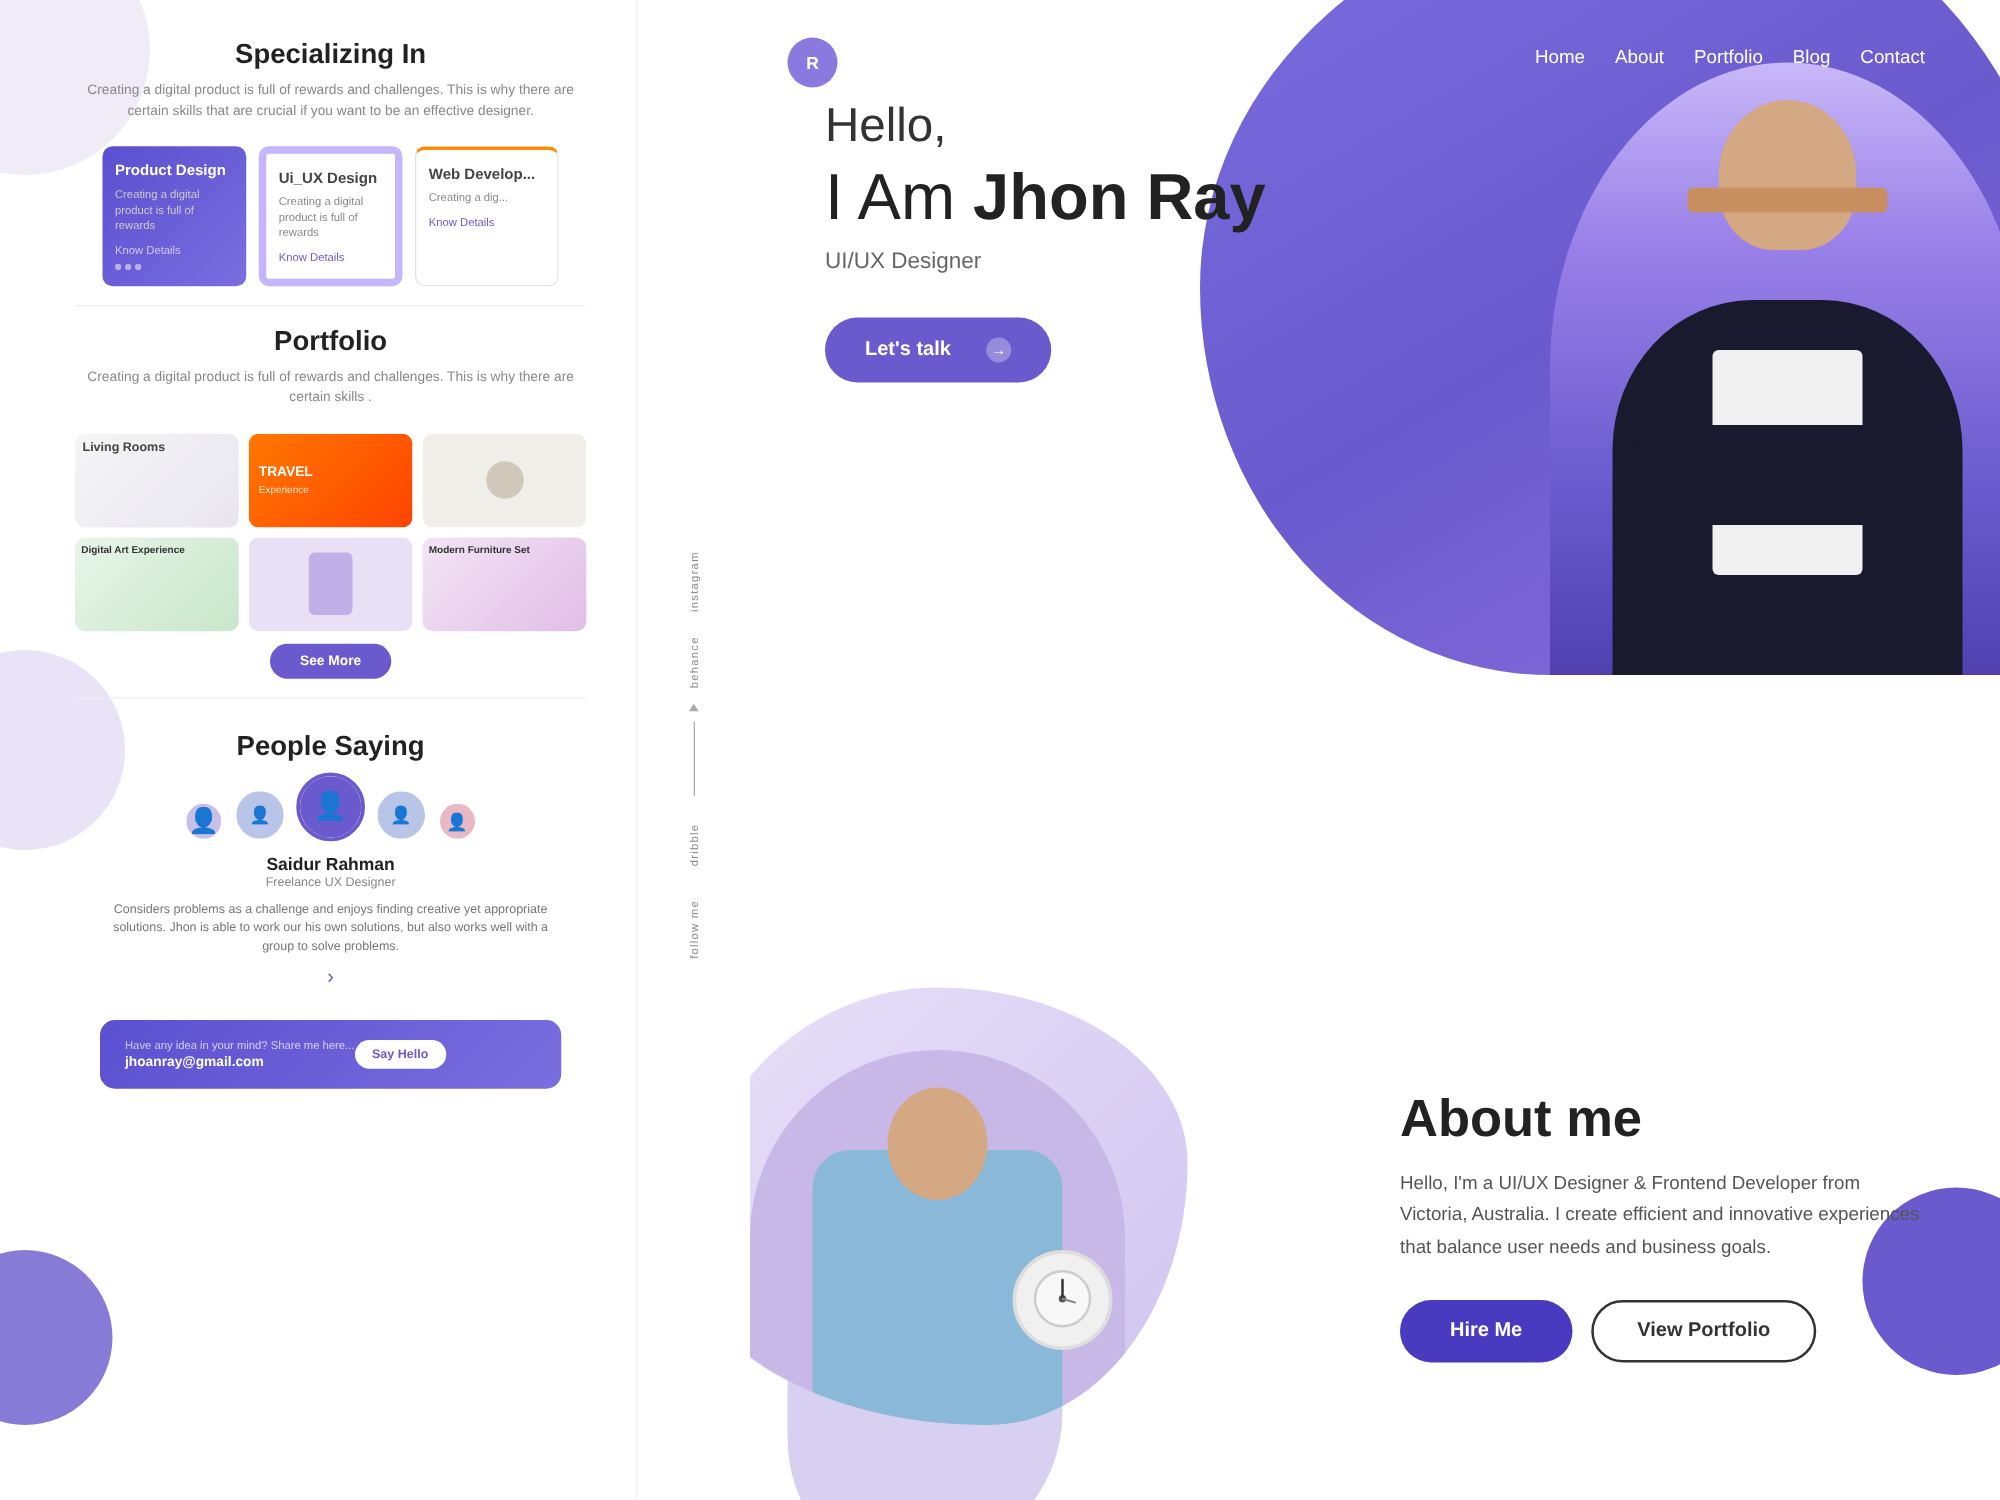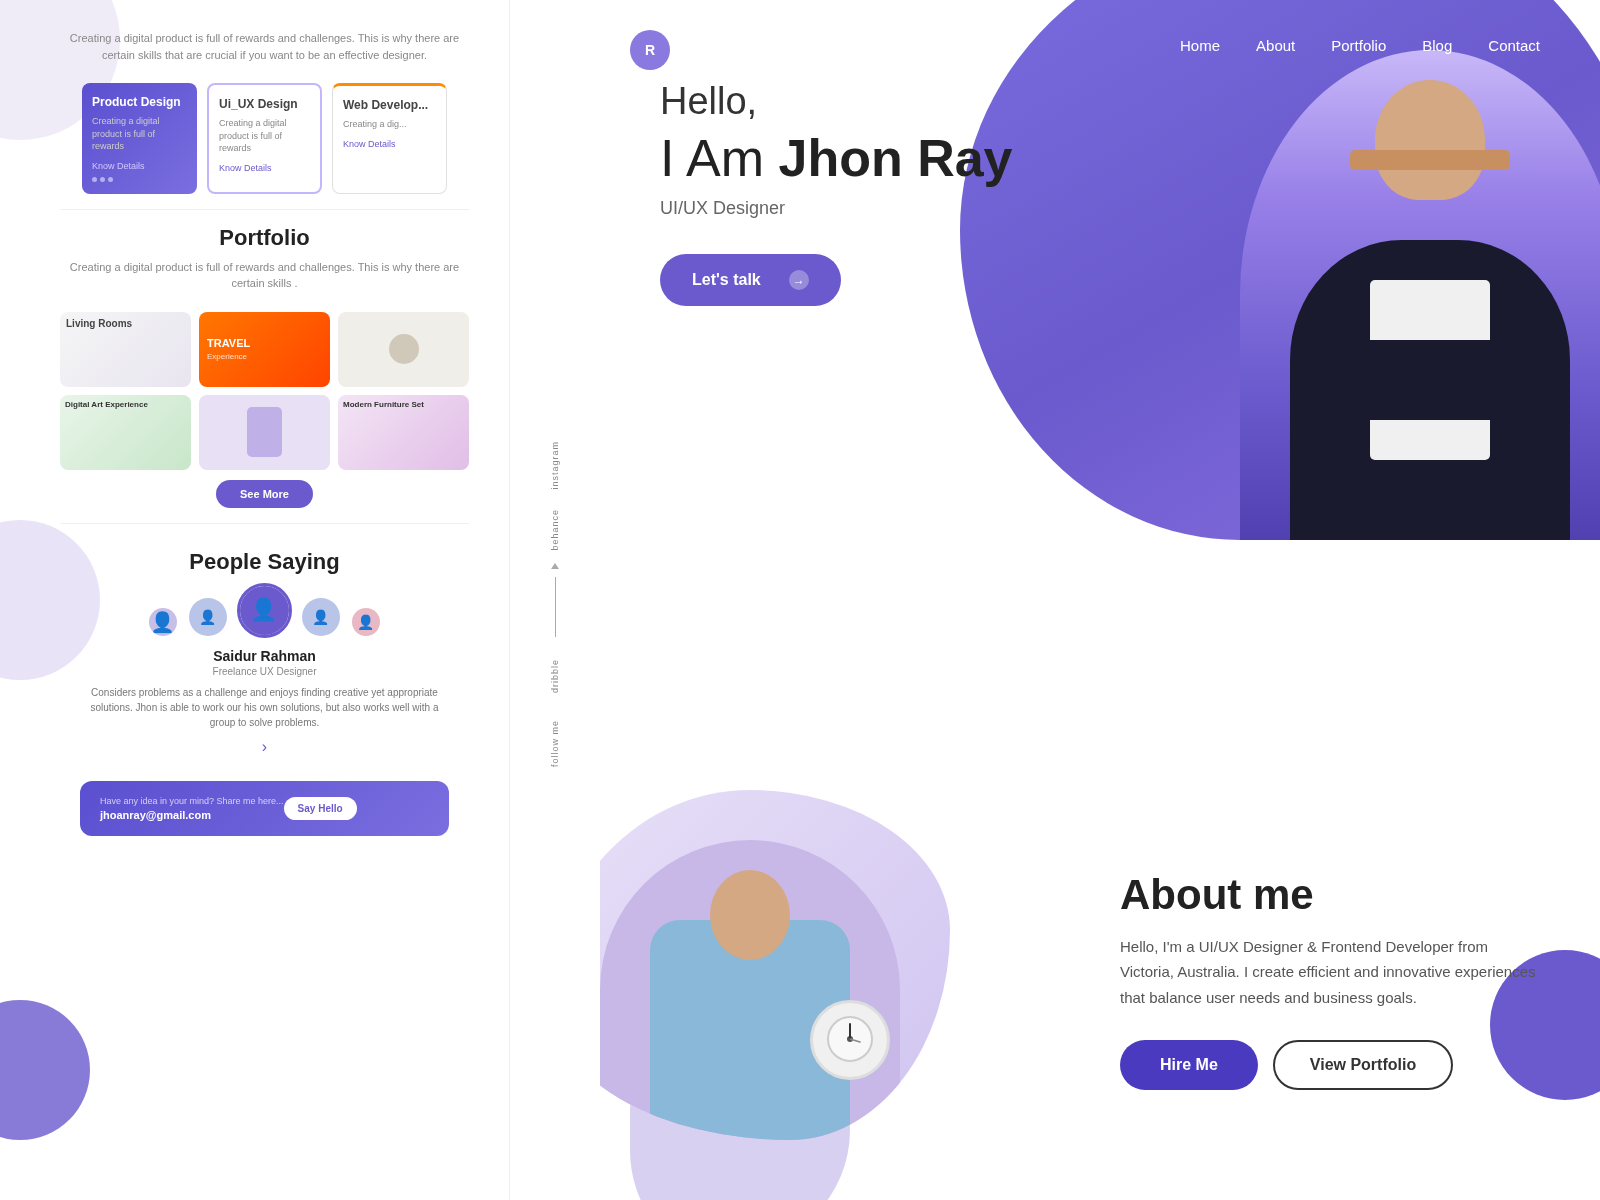--- a/index.html
+++ b/index.html
@@ -88,21 +88,21 @@
       padding: 12px 10px;
       border-radius: 8px;
       font-size: 10px;
     }
     .spec-card.blue-card {
       background: linear-gradient(135deg, #5a4fcf, #7b6ee0);
       color: #fff;
     }
     .spec-card.white-card {
       background: #fff;
-      border: 2px solid #c4b5fd;
+      border: 6px solid #c4b5fd;
       color: #444;
     }
     .spec-card.orange-card {
       background: #fff;
       border: 1px solid #e0e0e0;
       color: #444;
       border-top: 3px solid #ff8c00;
     }
     .spec-card .card-title {
       font-size: 12px;
@@ -362,21 +362,21 @@
       right: 0;
       height: 90px;
       display: flex;
       align-items: center;
       justify-content: flex-end;
       padding: 0 60px;
       z-index: 10;
     }
     .nav-links {
       display: flex;
-      gap: 36px;
+      gap: 24px;
       align-items: center;
     }
     .nav-link {
       font-size: 15px;
       color: #fff;
       cursor: pointer;
       font-weight: 500;
       text-decoration: none;
     }
     .nav-avatar {
@@ -639,20 +639,21 @@
   </style>
 </head>
 <body>
 
 <div class="left-panel">
   <div class="blob-left-top"></div>
   <div class="blob-left-mid"></div>
   <div class="blob-left-bottom"></div>
 
   <div class="left-section">
+    <h2 class="section-title">Specializing In</h2>
     <p class="section-subtitle">Creating a digital product is full of rewards and challenges. This is why there are certain skills that are crucial if you want to be an effective designer.</p>
 
     <div class="cards-row">
       <div class="spec-card blue-card">
         <div class="card-title">Product Design</div>
         <div class="card-desc">Creating a digital product is full of rewards</div>
         <span class="card-link">Know Details</span>
         <div class="dots-row">
           <div class="dot-sm"></div>
             <div class="dot-sm"></div>

